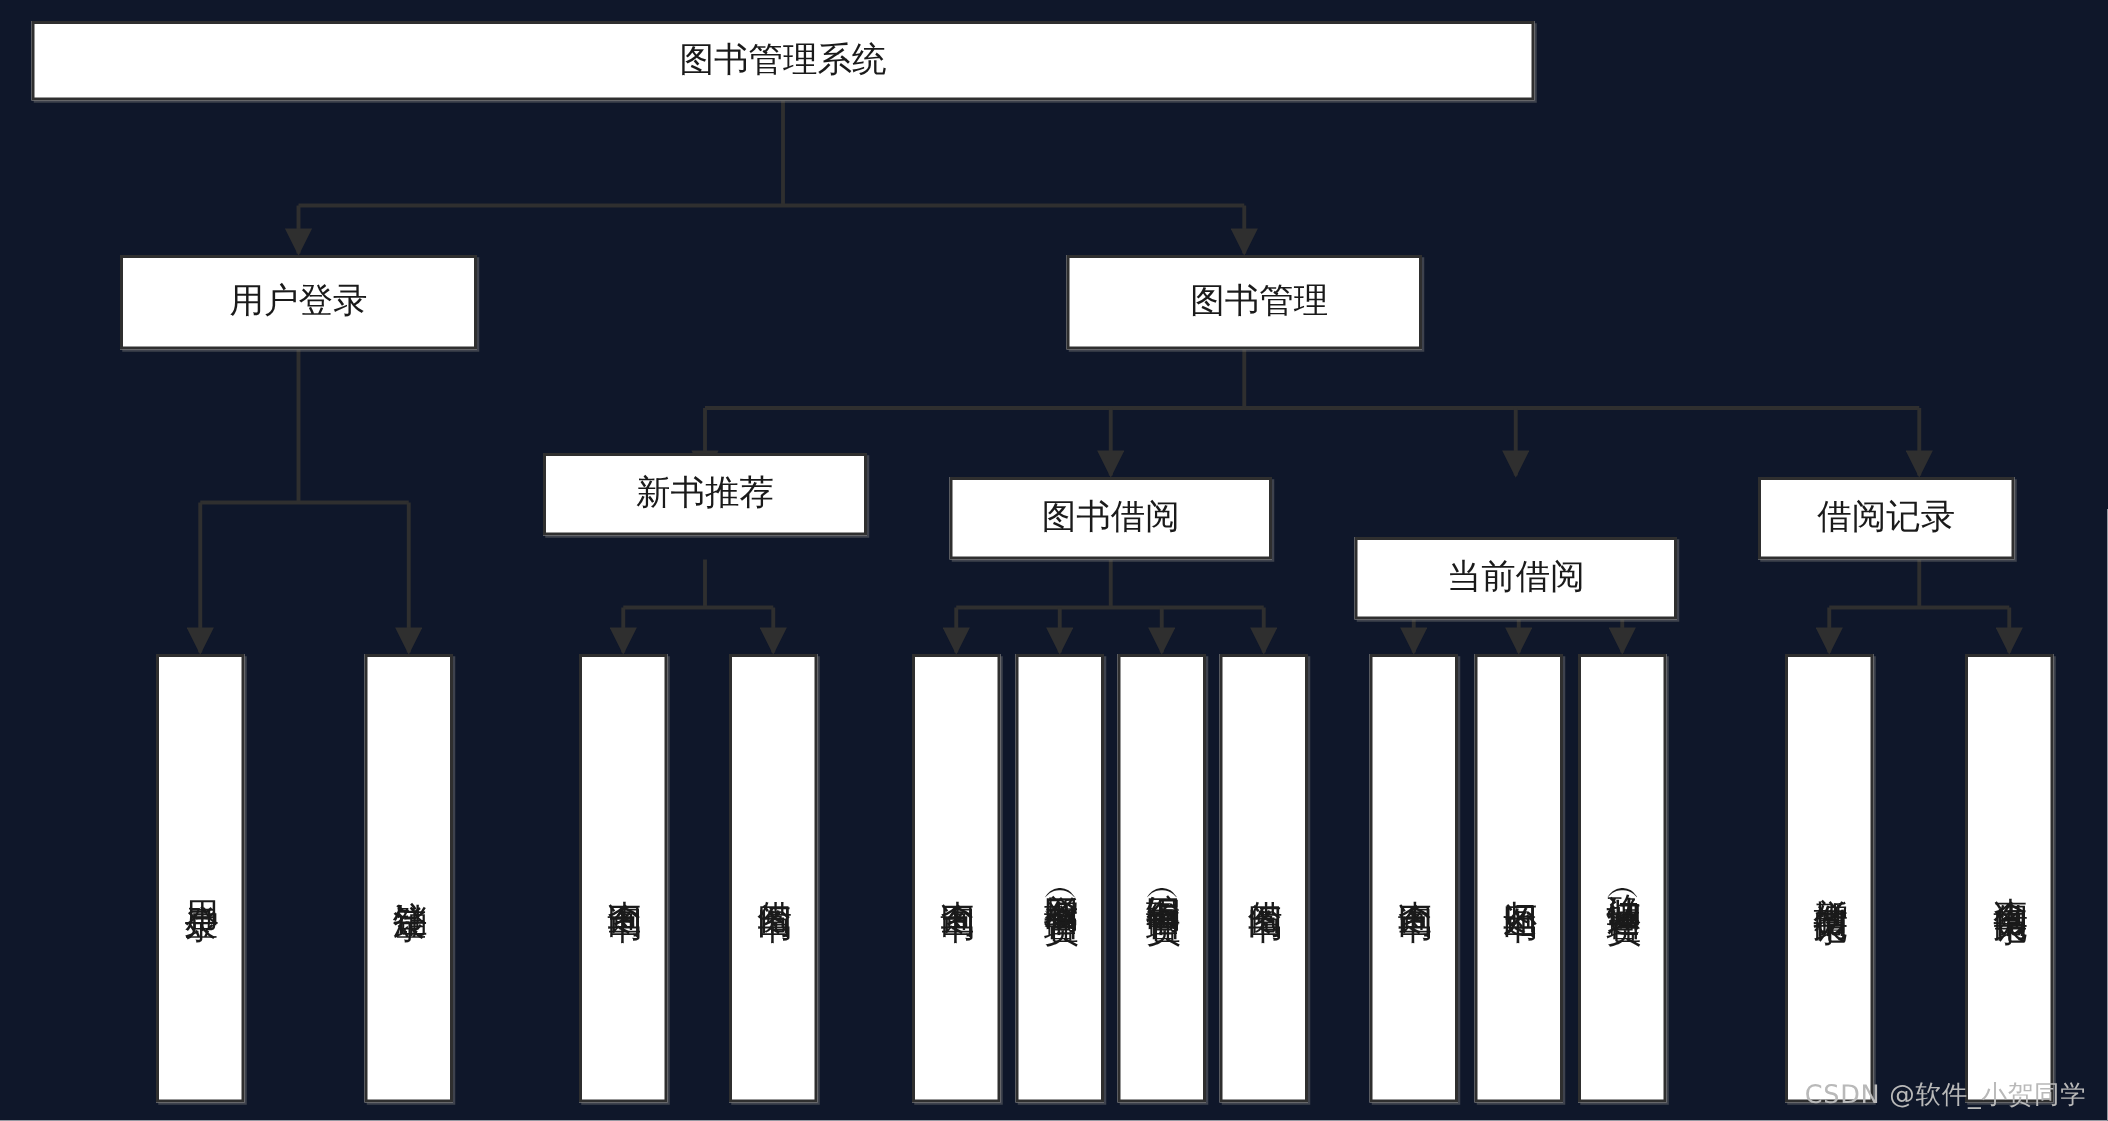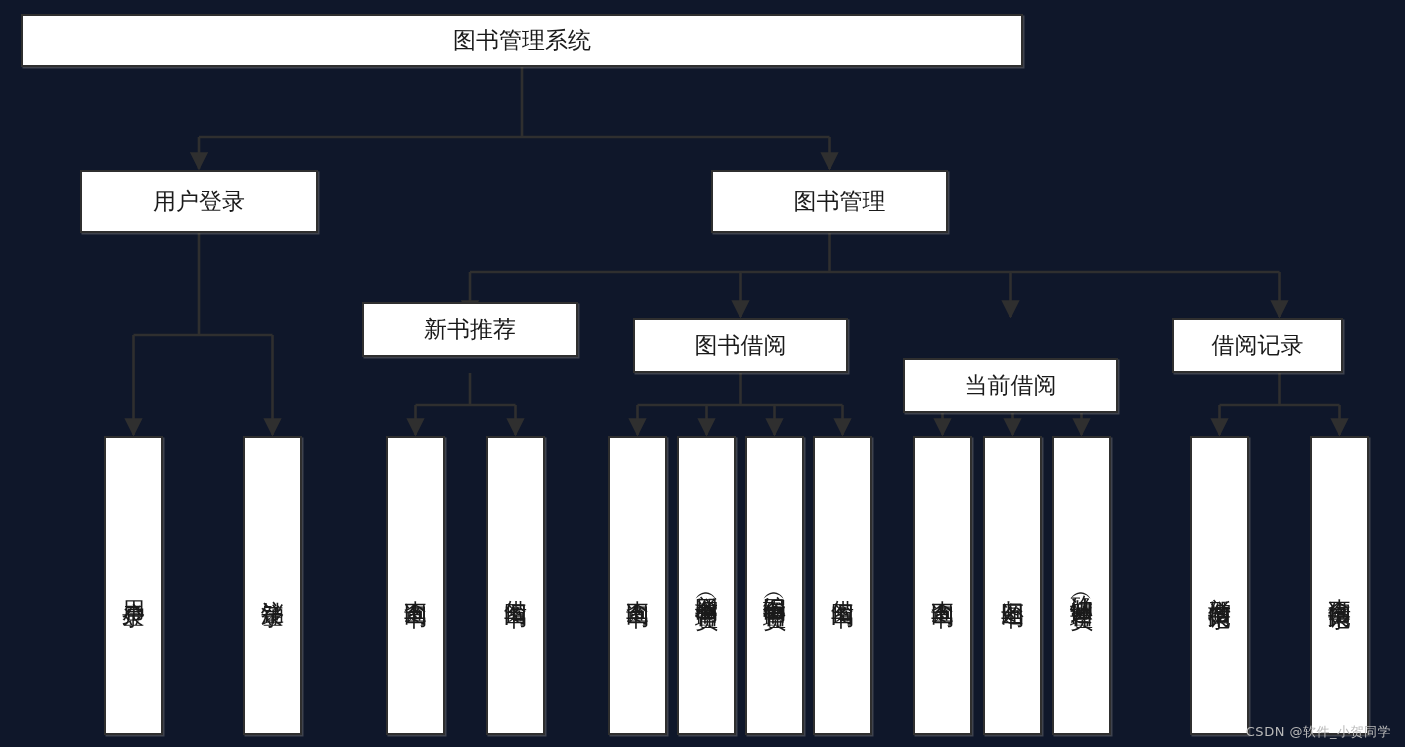--- a/index.html
+++ b/index.html
@@ -46,21 +46,21 @@
     writing-mode: vertical-rl;
     text-orientation: upright;
     font-size: 23px;
     letter-spacing: 2px;
     line-height: 1;
   }
   .watermark {
     position: absolute;
     right: 14px;
     bottom: 6px;
-    font-size: 13px;
+    font-size: 17px;
     color: #b9b9b9;
     letter-spacing: 0.5px;
     white-space: nowrap;
   }
 </style>
 </head>
 <body>
 
 <div id="canvas">
 

